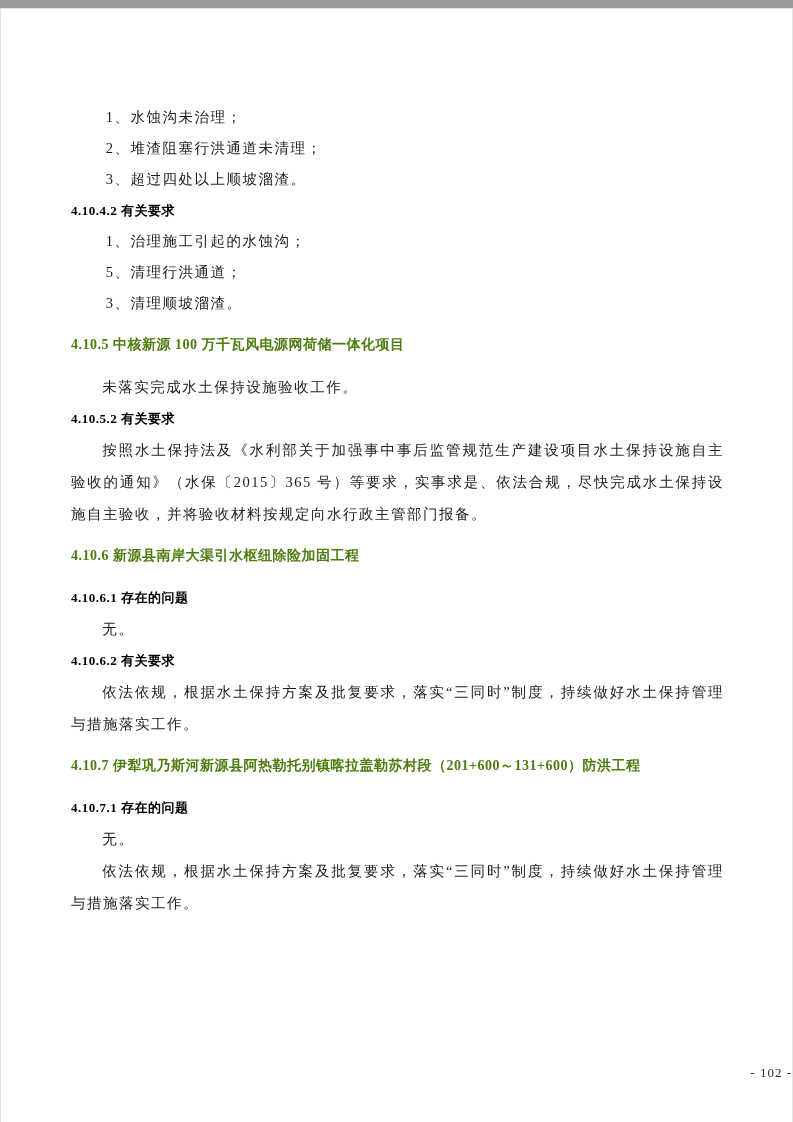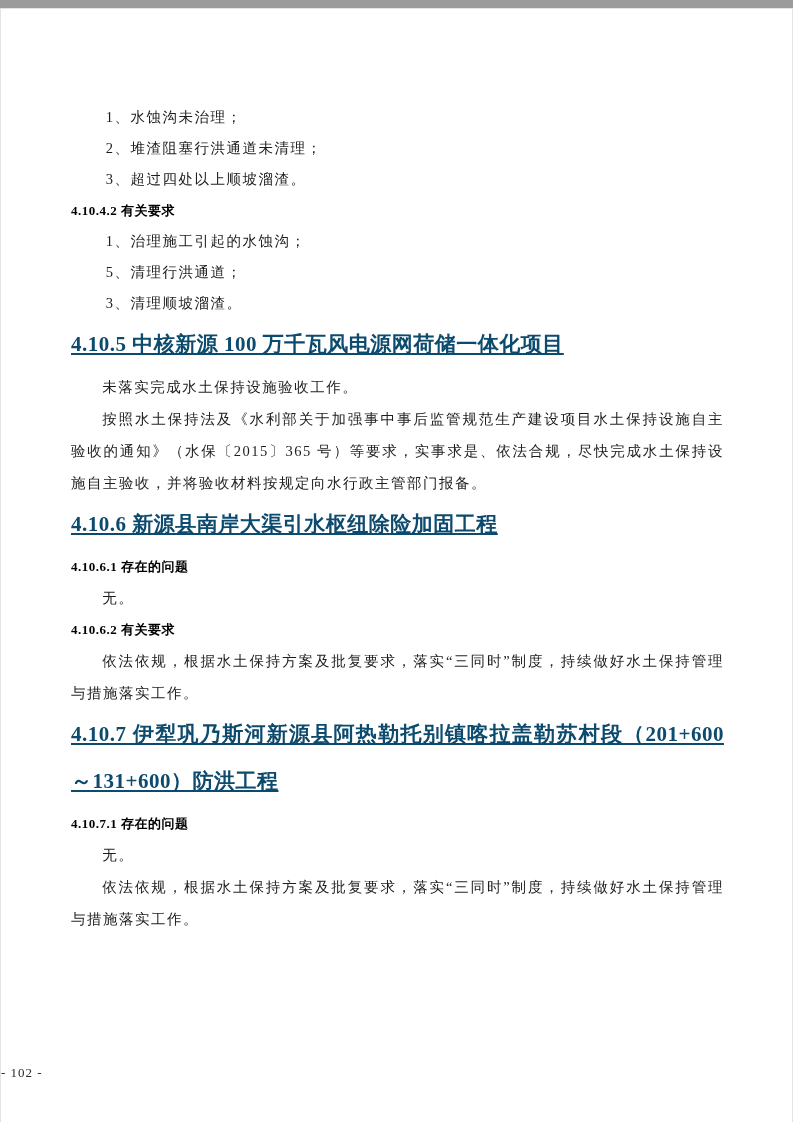--- a/index.html
+++ b/index.html
@@ -32,34 +32,33 @@
     margin: 0;
   }
   .h3 {
     font-size: 13px;
     font-weight: bold;
     color: #000;
     line-height: 31px;
     letter-spacing: 0.5px;
   }
   .h2 {
-    font-size: 21px;
+    font-size: 14px;
     font-weight: bold;
-    color: #0c4a6e;
+    color: #4d7c0f;
     line-height: 47px;
     letter-spacing: 0.5px;
     margin: 2px 0 3px 0;
     text-align: justify;
-    text-decoration: underline;
   }
   .footer {
     position: absolute;
     left: 0; right: 0;
     bottom: 48px;
-    text-align: left;
+    text-align: right;
     font-size: 13px;
     color: #2a2a2a;
     letter-spacing: 1px;
   }
 </style>
 </head>
 <body>
 
 <div class="page">
 
@@ -68,20 +67,21 @@
   <div class="li">3、超过四处以上顺坡溜渣。</div>
 
   <div class="h3">4.10.4.2 有关要求</div>
 
   <div class="li">1、治理施工引起的水蚀沟；</div>
   <div class="li">5、清理行洪通道；</div>
   <div class="li">3、清理顺坡溜渣。</div>
 
   <div class="h2">4.10.5 中核新源 100 万千瓦风电源网荷储一体化项目</div>
   <p class="p">未落实完成水土保持设施验收工作。</p>
+  <div class="h3">4.10.5.2 有关要求</div>
   <p class="p">按照水土保持法及《水利部关于加强事中事后监管规范生产建设项目水土保持设施自主验收的通知》（水保〔2015〕365 号）等要求，实事求是、依法合规，尽快完成水土保持设施自主验收，并将验收材料按规定向水行政主管部门报备。</p>
 
   <div class="h2">4.10.6 新源县南岸大渠引水枢纽除险加固工程</div>
   <div class="h3">4.10.6.1 存在的问题</div>
   <p class="p">无。</p>
   <div class="h3">4.10.6.2 有关要求</div>
   <p class="p">依法依规，根据水土保持方案及批复要求，落实“三同时”制度，持续做好水土保持管理与措施落实工作。</p>
 
   <div class="h2">4.10.7 伊犁巩乃斯河新源县阿热勒托别镇喀拉盖勒苏村段（201+600～131+600）防洪工程</div>
   <div class="h3">4.10.7.1 存在的问题</div>

